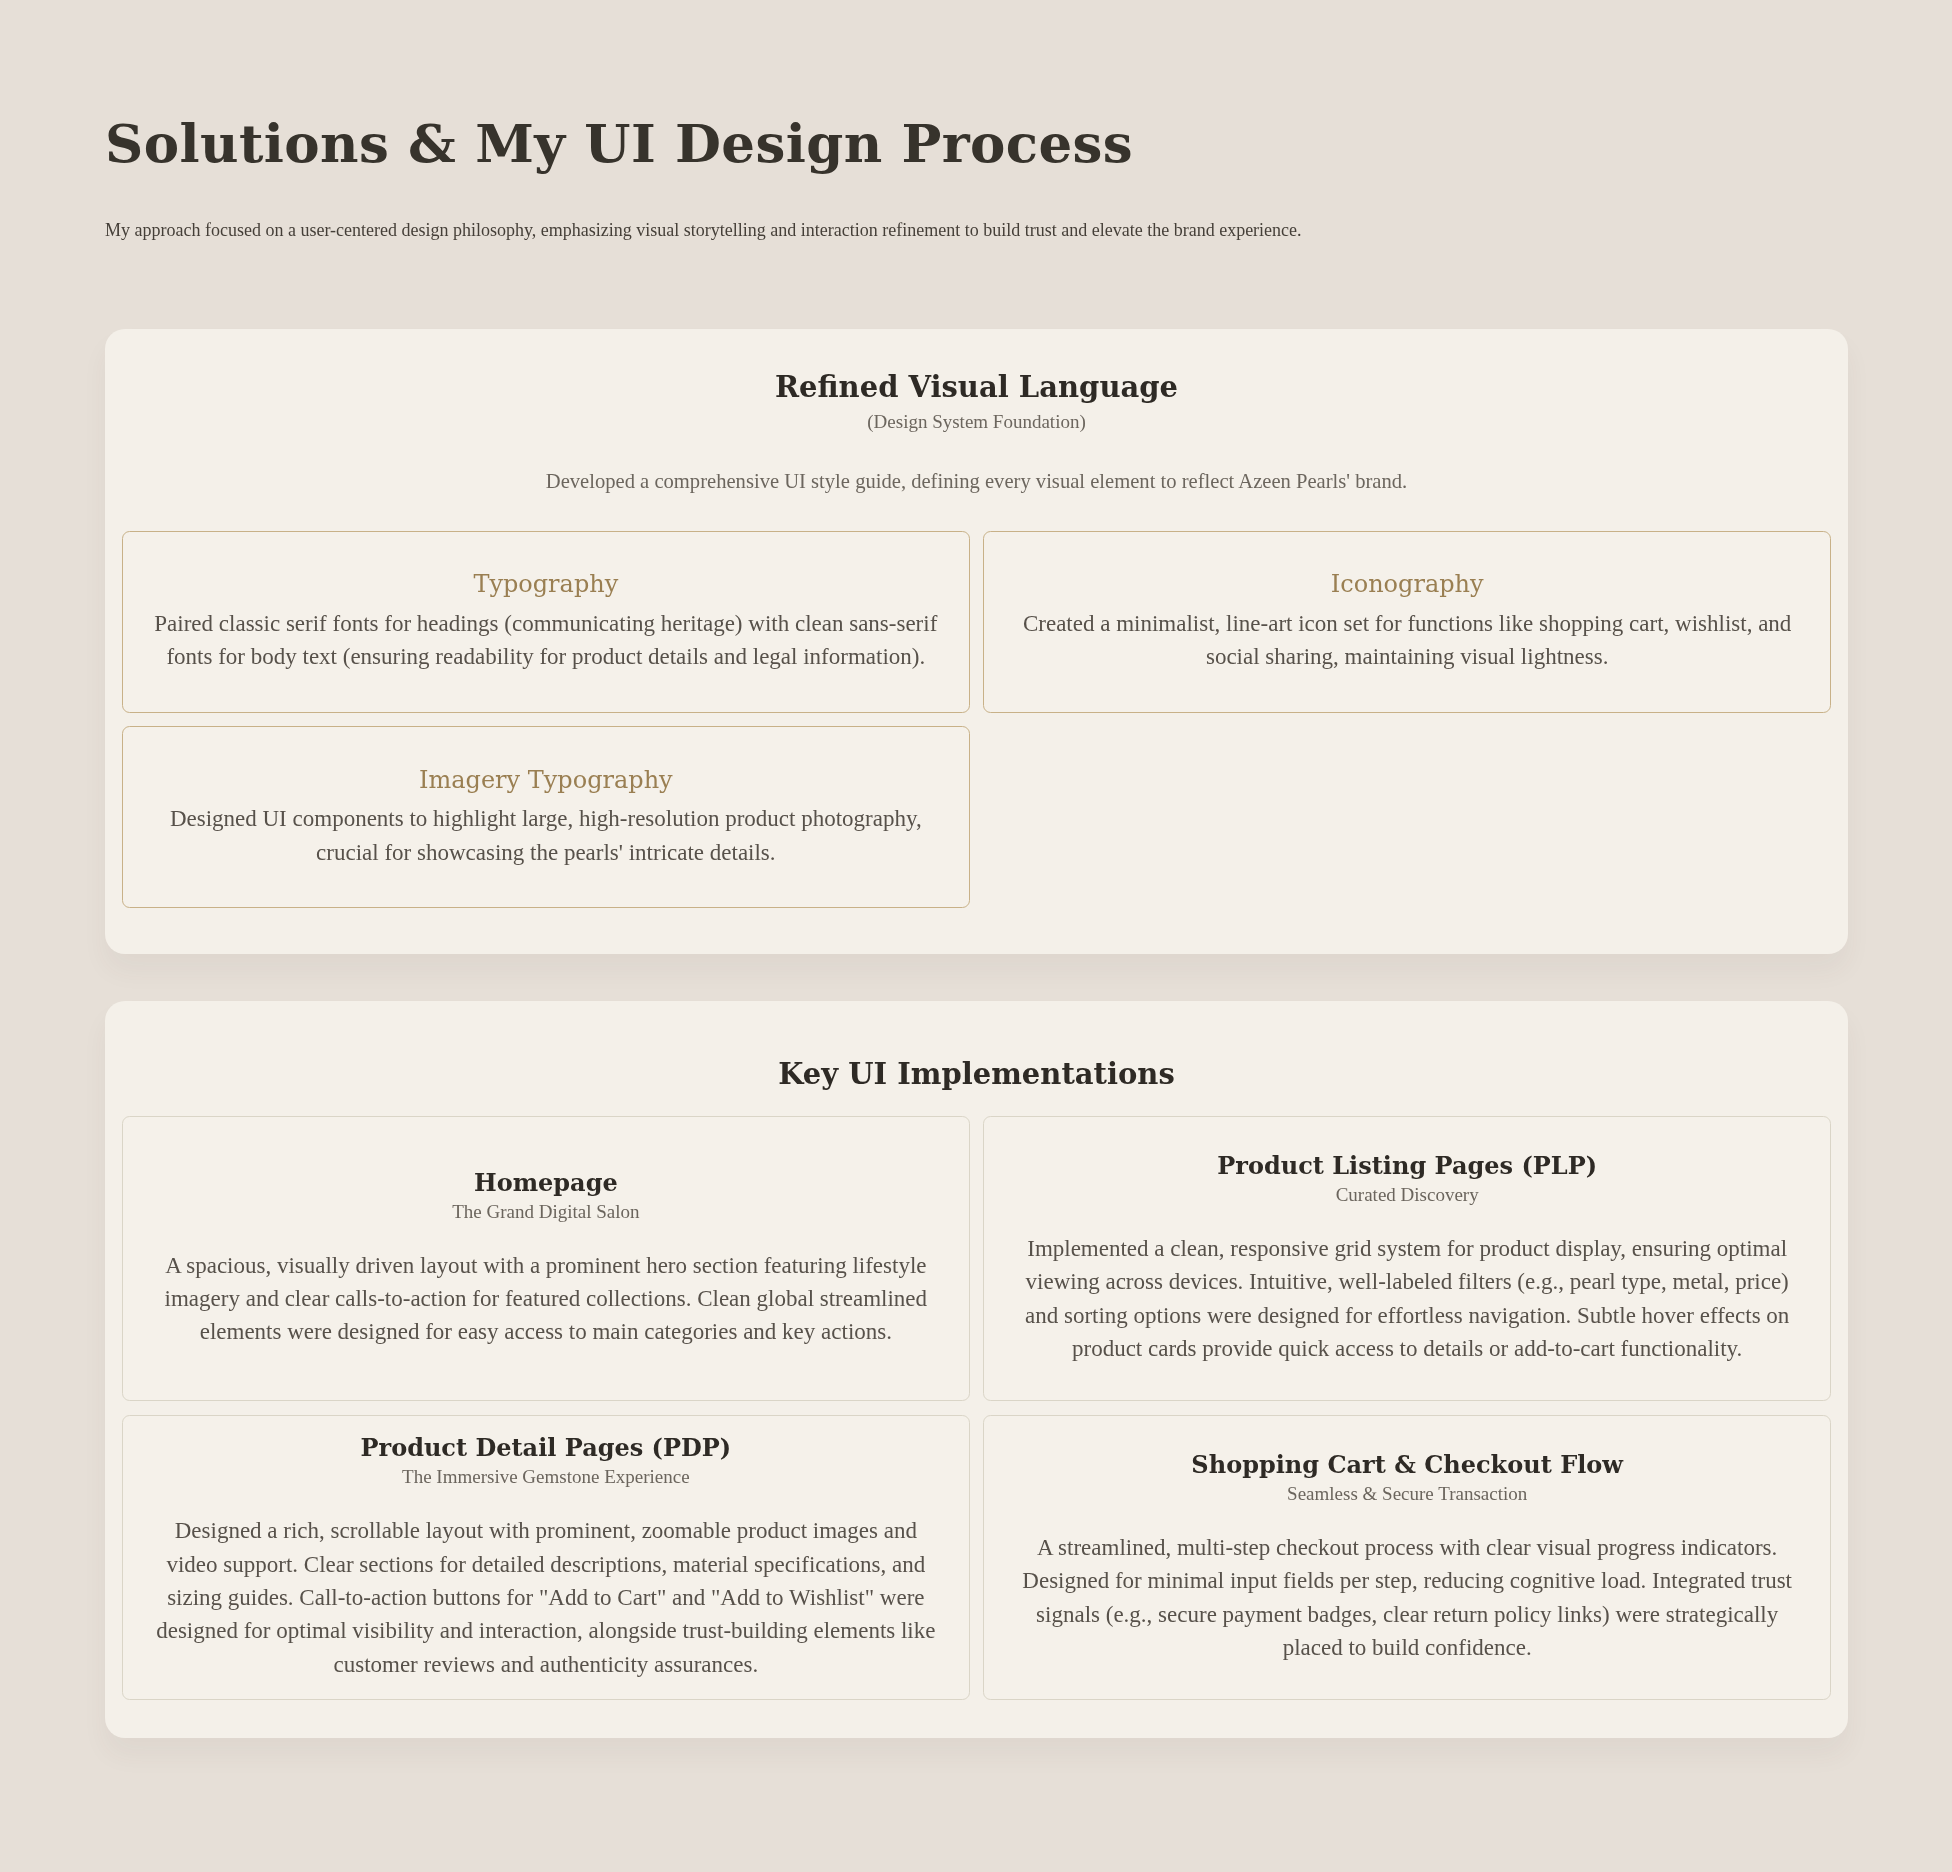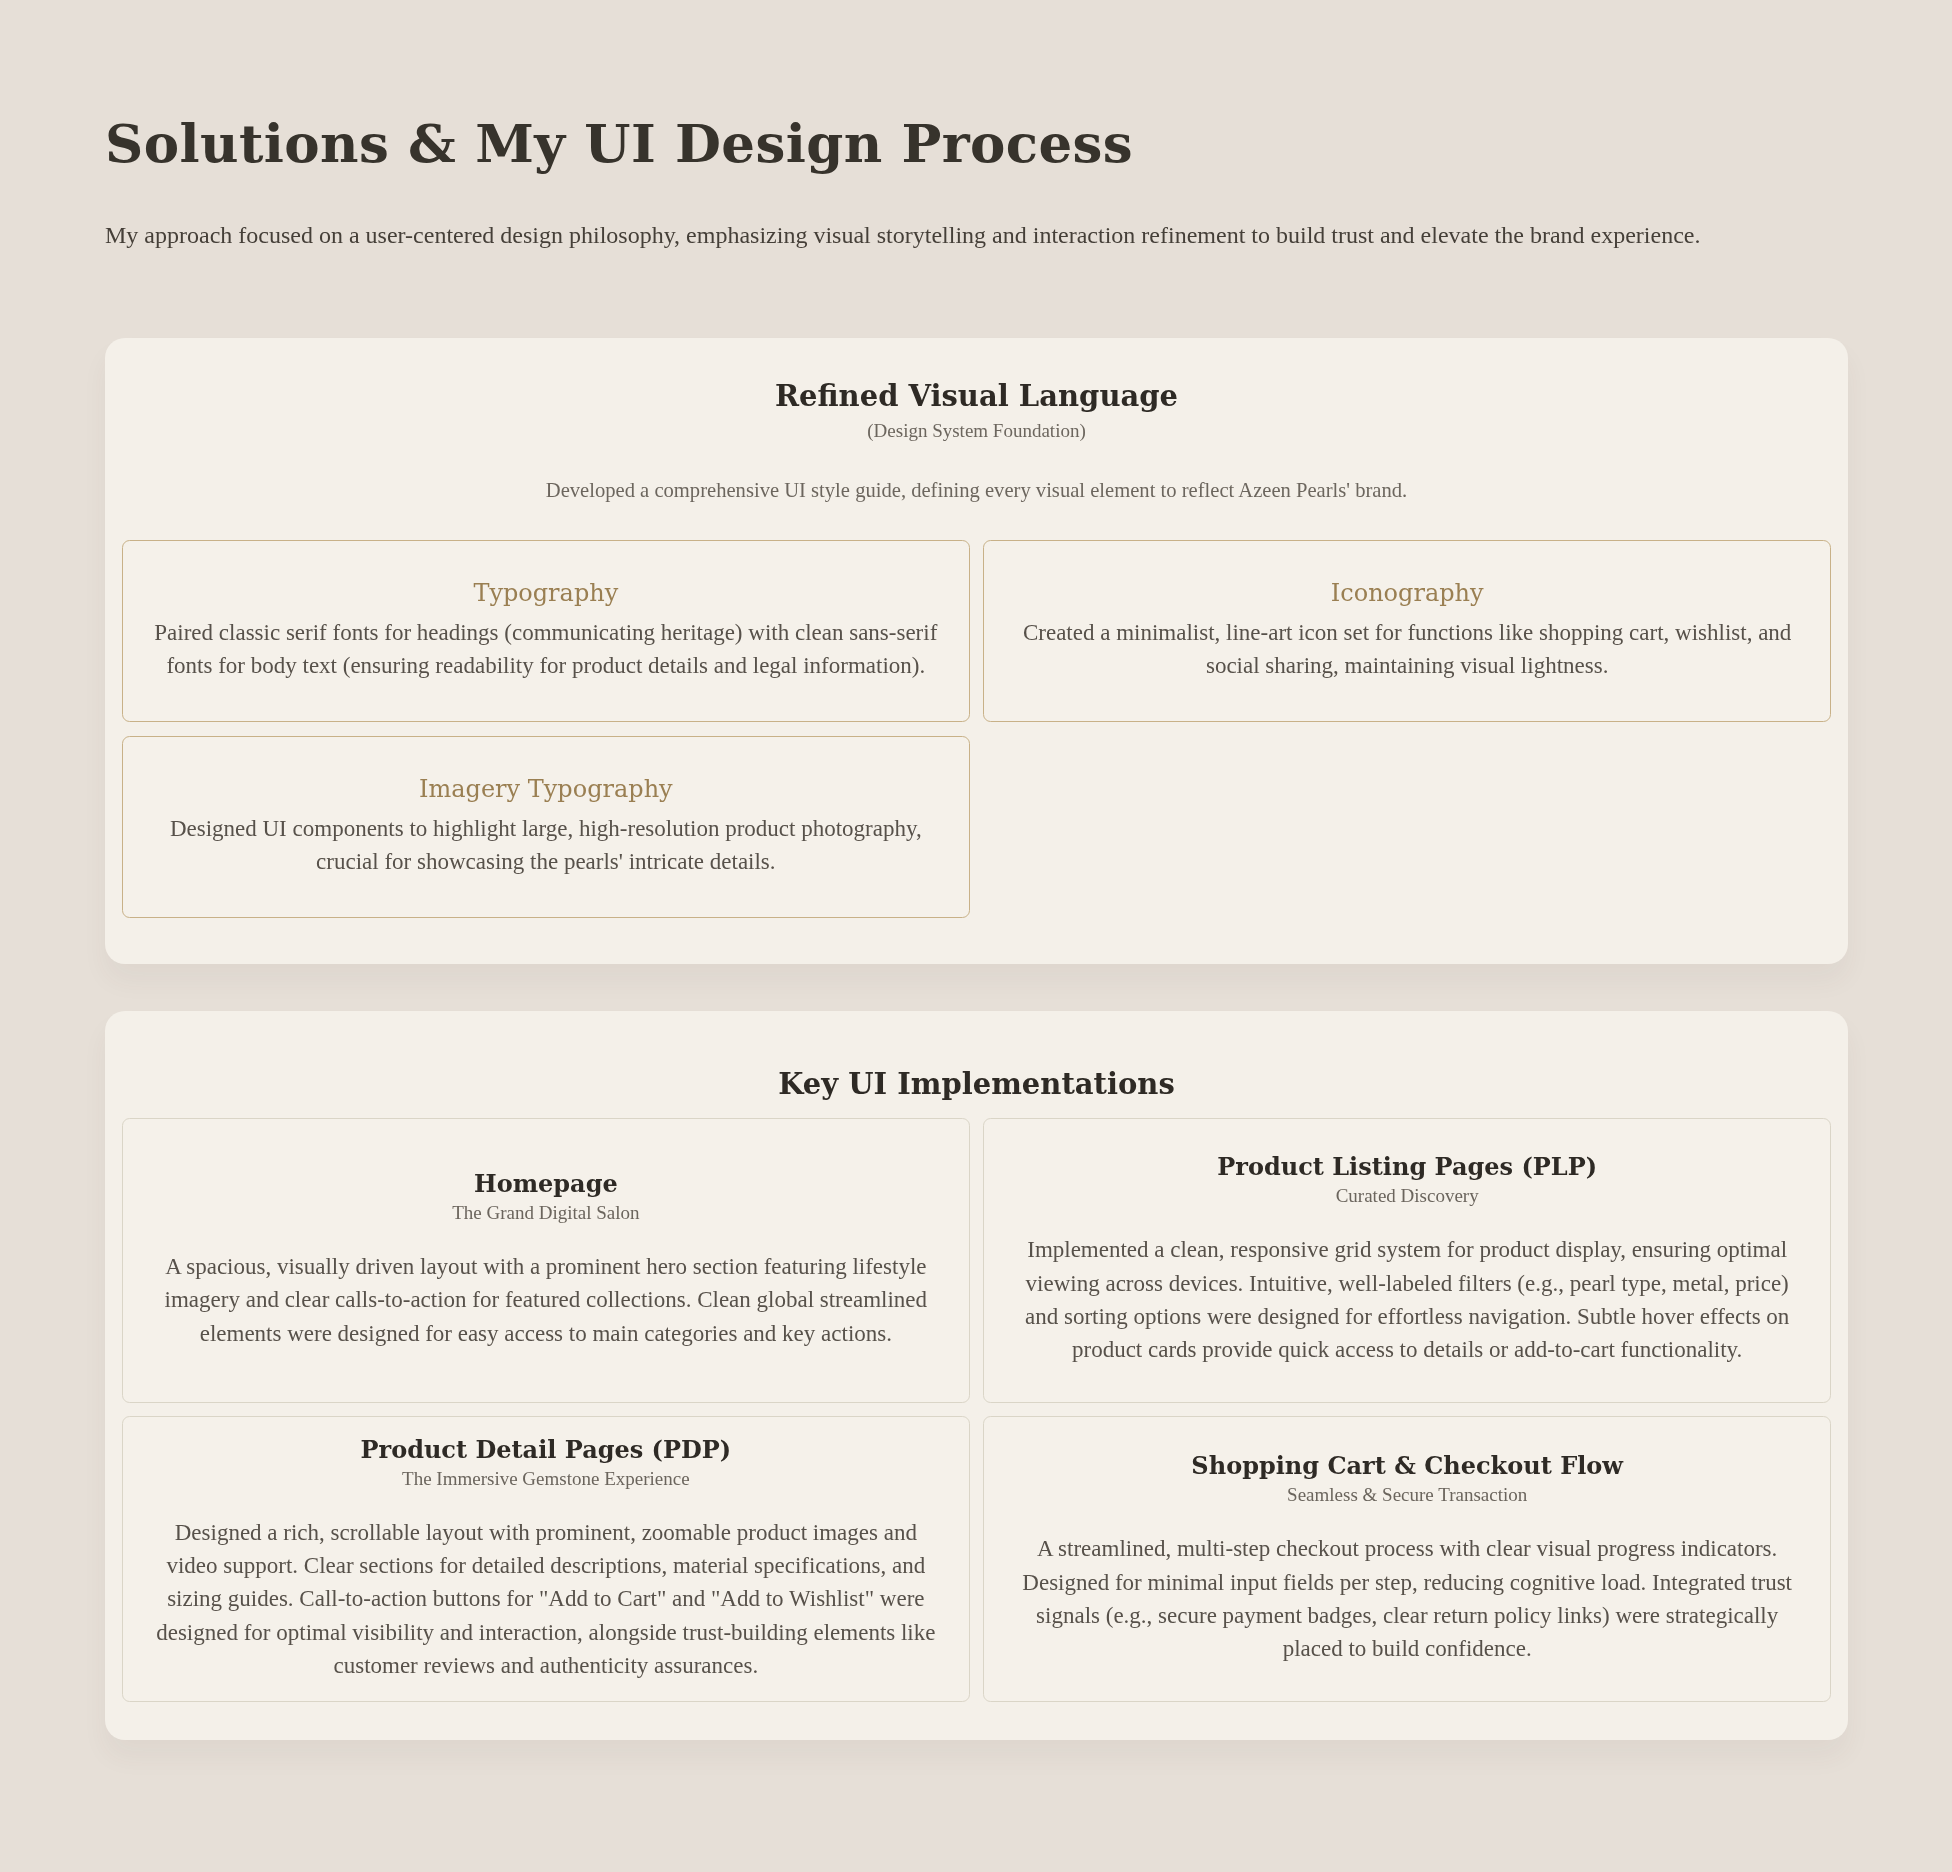--- a/index.html
+++ b/index.html
@@ -24,21 +24,21 @@
     font-family: "DejaVu Serif", serif;
     font-weight: 700;
     font-size: 53px;
     line-height: 1.15;
     color: #37332c;
     letter-spacing: 0.4px;
   }
   p.intro {
     margin: 43px 0 0 0;
     max-width: 1686px;
-    font-size: 24px;
+    font-size: 18px;
     line-height: 1.55;
     color: #453f38;
   }
   section.panel {
     box-sizing: border-box;
     background: #f4f0e9;
     border-radius: 20px;
     padding: 41px 17px 46px 17px;
     box-shadow: 0 17px 26px rgba(80, 65, 50, 0.05);
   }
@@ -66,21 +66,21 @@
     color: #6c665e;
     max-width: 1602px;
   }
   .grid {
     display: grid;
     grid-template-columns: 1fr 1fr;
     grid-auto-rows: 1fr;
     gap: 13.7px;
   }
   .grid-s1 { margin-top: 38px; }
-  .grid-s2 { margin-top: 16px; }
+  .grid-s2 { margin-top: 24px; }
   article.card {
     box-sizing: border-box;
     background: #f5f1ea;
     border-radius: 7.6px;
     display: flex;
     flex-direction: column;
     justify-content: center;
     text-align: center;
     padding: 21.4px 30.5px;
   }

